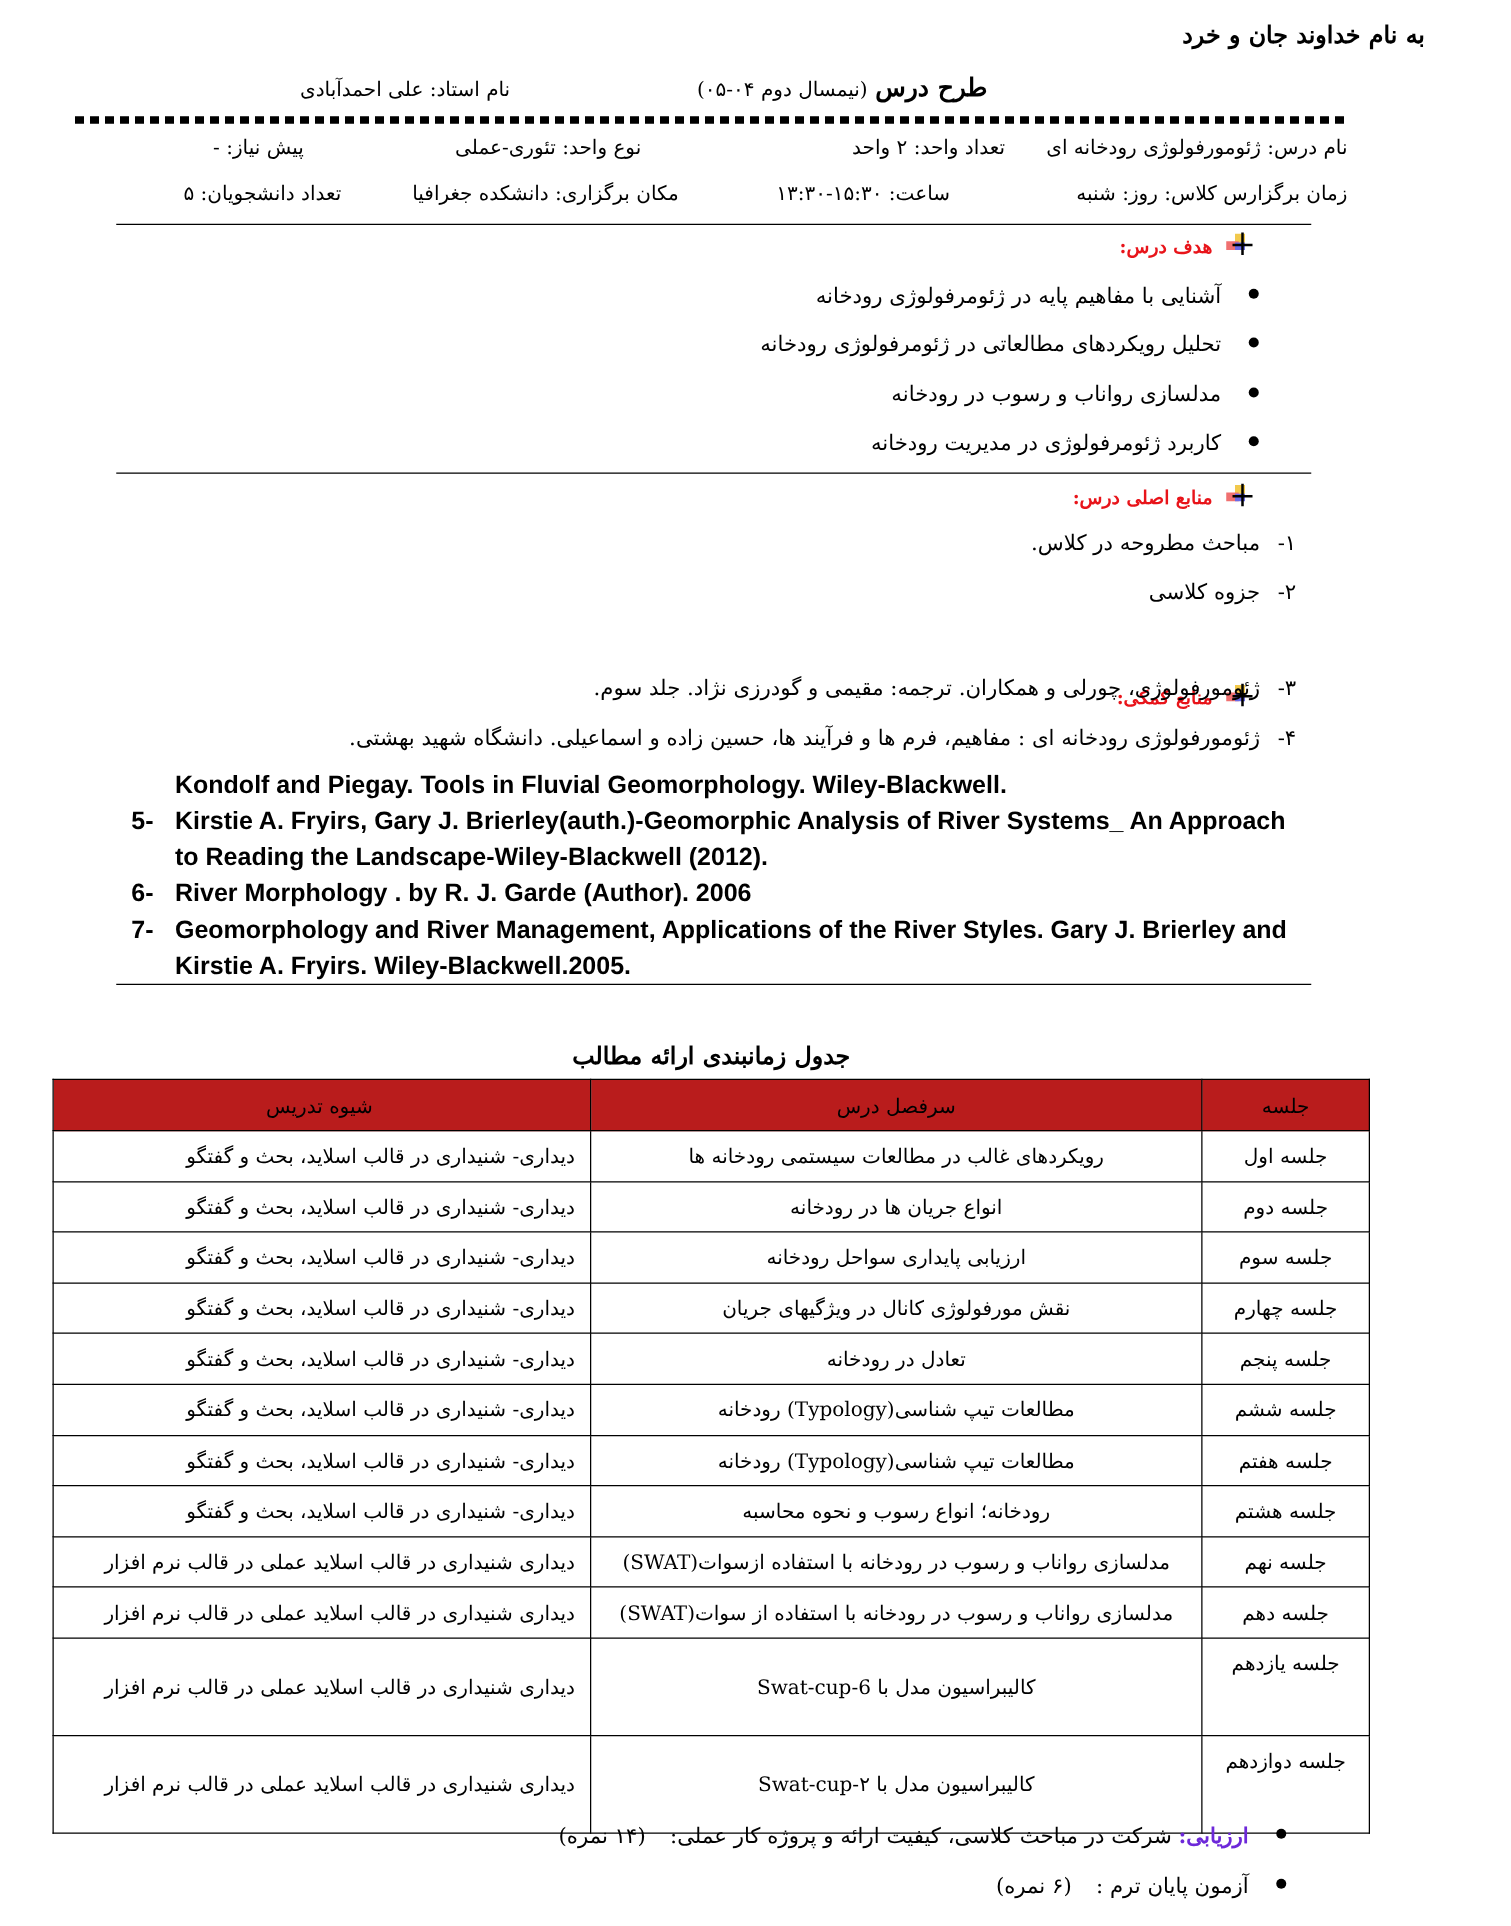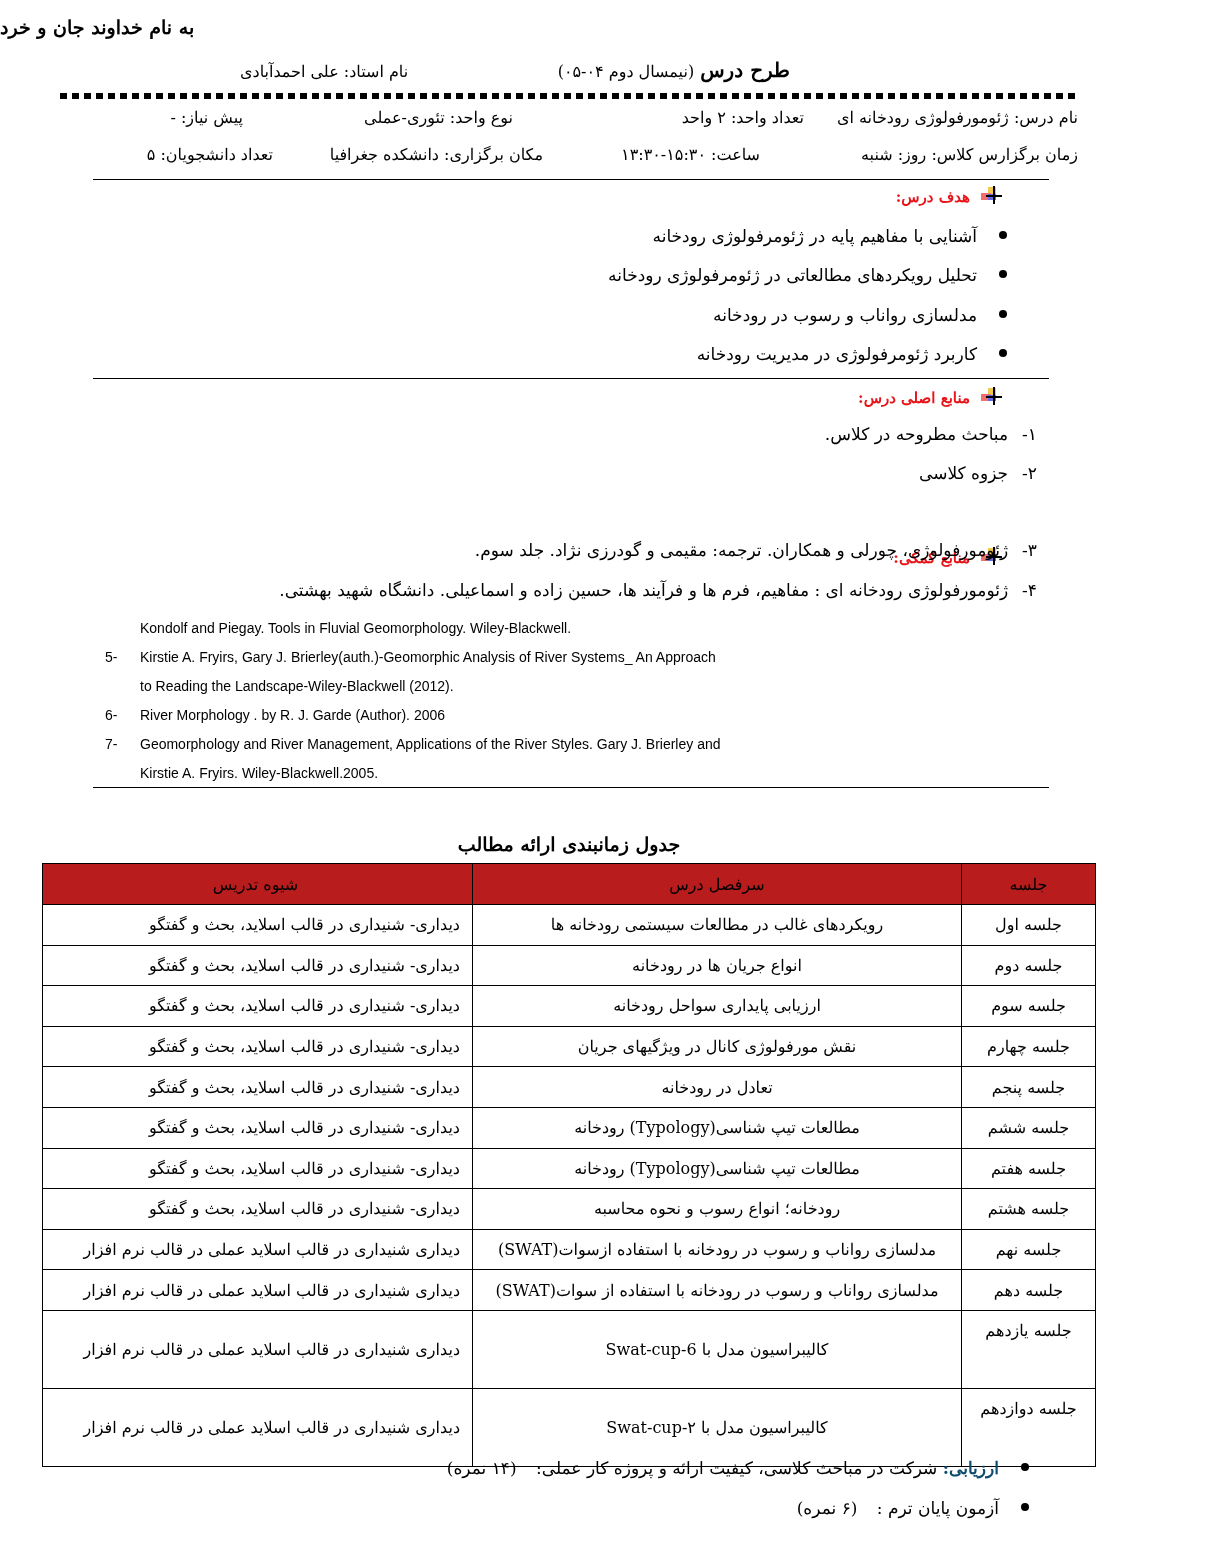--- a/index.html
+++ b/index.html
@@ -3,21 +3,21 @@
 <meta charset="utf-8">
 <style>
   html, body { margin: 0; padding: 0; background: #ffffff; }
   body {
     width: 1209px; height: 1541px; position: relative; overflow: hidden;
     font-family: "DejaVu Serif", serif; color: #000;
   }
   .rtl { direction: rtl; }
   .abs { position: absolute; }
 
-  #basmala { top: 16px; left: 0; width: 1140px; text-align: left; font-size: 19px; font-weight: bold; }
+  #basmala { top: 16px; left: 0; width: 1140px; text-align: right; font-size: 19px; font-weight: bold; }
   #title-row { top: 58px; left: 230px; width: 560px; height: 30px; }
   #plan-title { right: 0; top: 0; font-size: 19px; white-space: nowrap; }
   #plan-title .big { font-weight: bold; font-size: 20px; }
   #plan-title .sub { font-size: 16px; }
   #teacher { left: 10px; top: 4px; font-size: 16px; white-space: nowrap; }
 
   #dash-rule { top: 93px; left: 60px; width: 1018px; height: 6px;
     background-image: repeating-linear-gradient(to right, #000 0 7px, transparent 7px 12px); }
 
   .info-row { left: 120px; width: 958px; height: 28px; font-size: 16px; }
@@ -34,41 +34,41 @@
   .flag .b { position: absolute; left: 8px; top: 8px; width: 8px; height: 6px; background: #6a6ae6; }
   .flag .v { position: absolute; left: 13px; top: 0; width: 2px; height: 18px; background: #000; }
   .flag .h { position: absolute; left: 6px; top: 9px; width: 16px; height: 2px; background: #000; }
 
   .bullet-item { font-size: 17px; white-space: nowrap; }
   .bullet-item .dot { display: inline-block; width: 8px; height: 8px; border-radius: 50%; background: #000; margin-left: 22px; vertical-align: 3px; }
 
   .num-item { font-size: 17px; white-space: nowrap; }
   .num-item .num { display: inline-block; margin-left: 14px; }
 
-  .en-list { left: 100px; width: 950px; font-family: "Liberation Sans", sans-serif; font-size: 14px; line-height: 29px; direction: ltr; }
+  .en-list { left: 100px; width: 950px; font-family: "Liberation Sans", sans-serif; font-size: 20px; line-height: 29px; direction: ltr; font-weight: bold; }
   .en-list .row { position: relative; padding-left: 40px; white-space: nowrap; }
   .en-list .n { position: absolute; left: 5px; }
 
   #table-title { top: 833px; left: 40px; width: 1058px; text-align: center; font-size: 19px; font-weight: bold; }
 
   table#schedule {
     position: absolute; top: 863px; left: 42px; width: 1054px;
     border-collapse: collapse; direction: rtl; font-size: 16px;
   }
   #schedule td, #schedule th { border: 1px solid #000; padding: 0 8px; }
   #schedule th { background: #b91c1c; font-weight: normal; height: 40px; }
   #schedule td { height: 39.6px; }
   #schedule .c-session { width: 117px; text-align: center; }
   #schedule .c-topic { width: 472px; text-align: center; }
   #schedule .c-method { text-align: right; padding-right: 12px; }
   #schedule tr.tall td { height: 67px; }
   #schedule tr.tall td.c-session { vertical-align: top; padding-top: 10px; }
 
   .eval-item { font-size: 17px; white-space: nowrap; }
-  .eval-item .red { color: #0c4a6e; font-weight: bold; }
+  .eval-item .red { color: #6d28d9; font-weight: bold; }
 </style>
 </head>
 <body>
 
 <div id="basmala" class="abs rtl">به نام خداوند جان و خرد</div>
 
 <div id="title-row" class="abs">
   <div id="plan-title" class="abs rtl">
     <span class="big">طرح درس</span>
     <span class="sub">(نیمسال دوم ۰۴-۰۵)</span>

